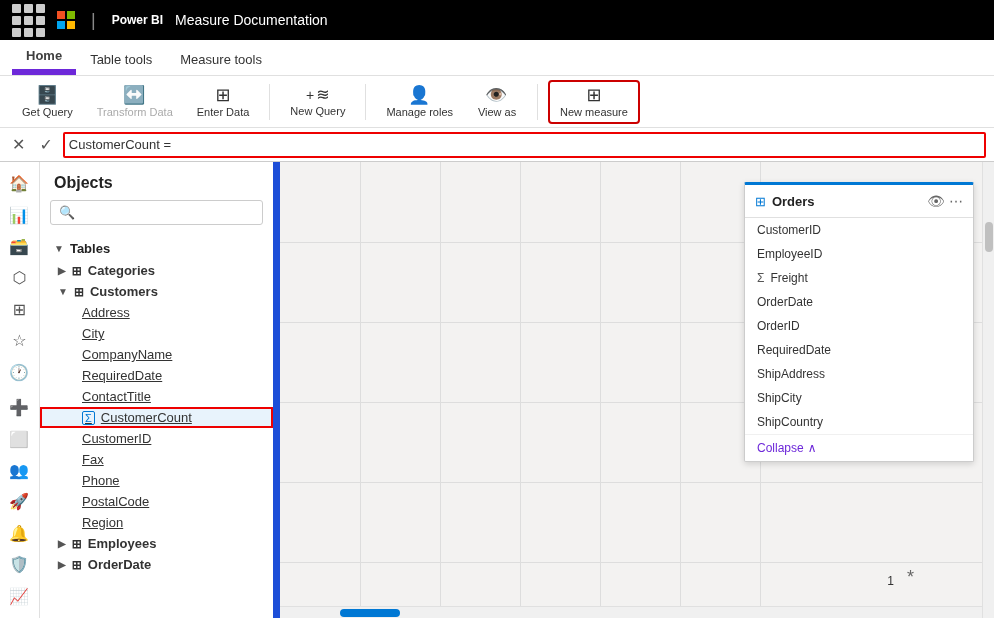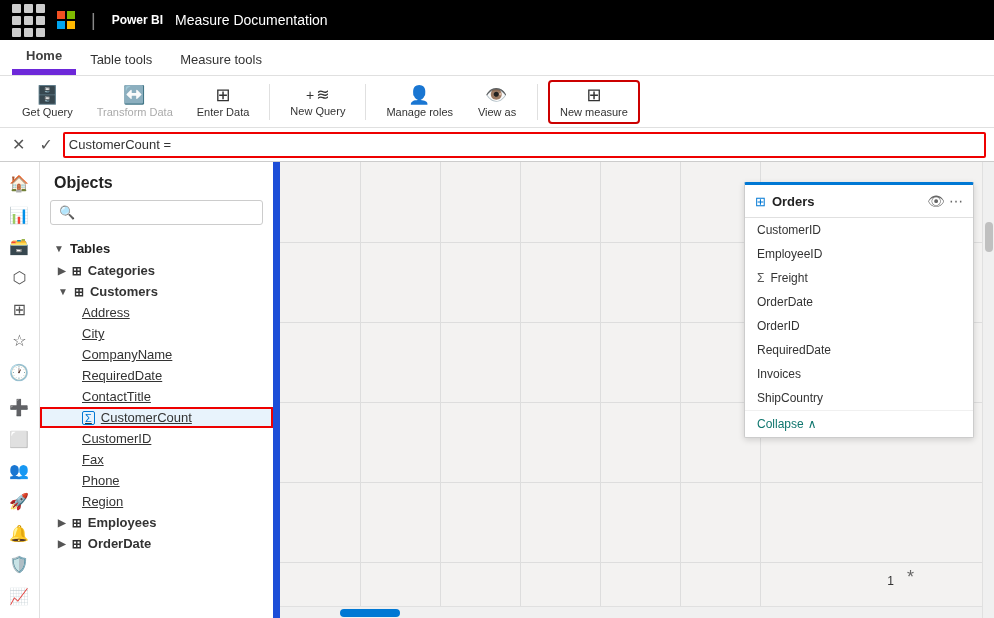--- a/index.html
+++ b/index.html
@@ -247,21 +247,21 @@
       color: #333;
       cursor: pointer;
     }
     .sigma-icon { color: #555; font-size: 12px; }
     .orders-collapse {
       display: flex;
       align-items: center;
       gap: 4px;
       padding: 6px 12px;
       font-size: 12px;
-      color: #0f766e;
+      color: #6d28d9;
       cursor: pointer;
       border-top: 1px solid #f0f0f0;
     }
     .canvas-star {
       position: absolute;
       font-size: 18px;
       color: #666;
     }
     .canvas-num {
       position: absolute;
@@ -463,20 +463,23 @@
       <div class="tree-item tree-child">
           <span>CustomerID</span>
         </div>
       <div class="tree-item tree-child">
           <span>Fax</span>
         </div>
       <div class="tree-item tree-child">
           <span>Phone</span>
         </div>
       <div class="tree-item tree-child">
+          <span>PostalCode</span>
+        </div>
+      <div class="tree-item tree-child">
           <span>Region</span>
         </div>
 
       <div class="tree-subgroup">
         <span class="tree-chevron">▶</span>
         <span style="font-size:12px">⊞</span>
         <span>Employees</span>
       </div>
 
       <div class="tree-subgroup">
@@ -530,21 +533,24 @@
       <div class="orders-field">
         <span>OrderDate</span>
       </div>
       <div class="orders-field">
         <span>OrderID</span>
       </div>
       <div class="orders-field">
         <span>RequiredDate</span>
       </div>
       <div class="orders-field">
-        <span>Invoices</span>
+        <span>ShipAddress</span>
+      </div>
+      <div class="orders-field">
+        <span>ShipCity</span>
       </div>
       <div class="orders-field">
         <span>ShipCountry</span>
       </div>
       <div class="orders-collapse">
         <span>Collapse</span>
         <span>∧</span>
       </div>
     </div>
 

